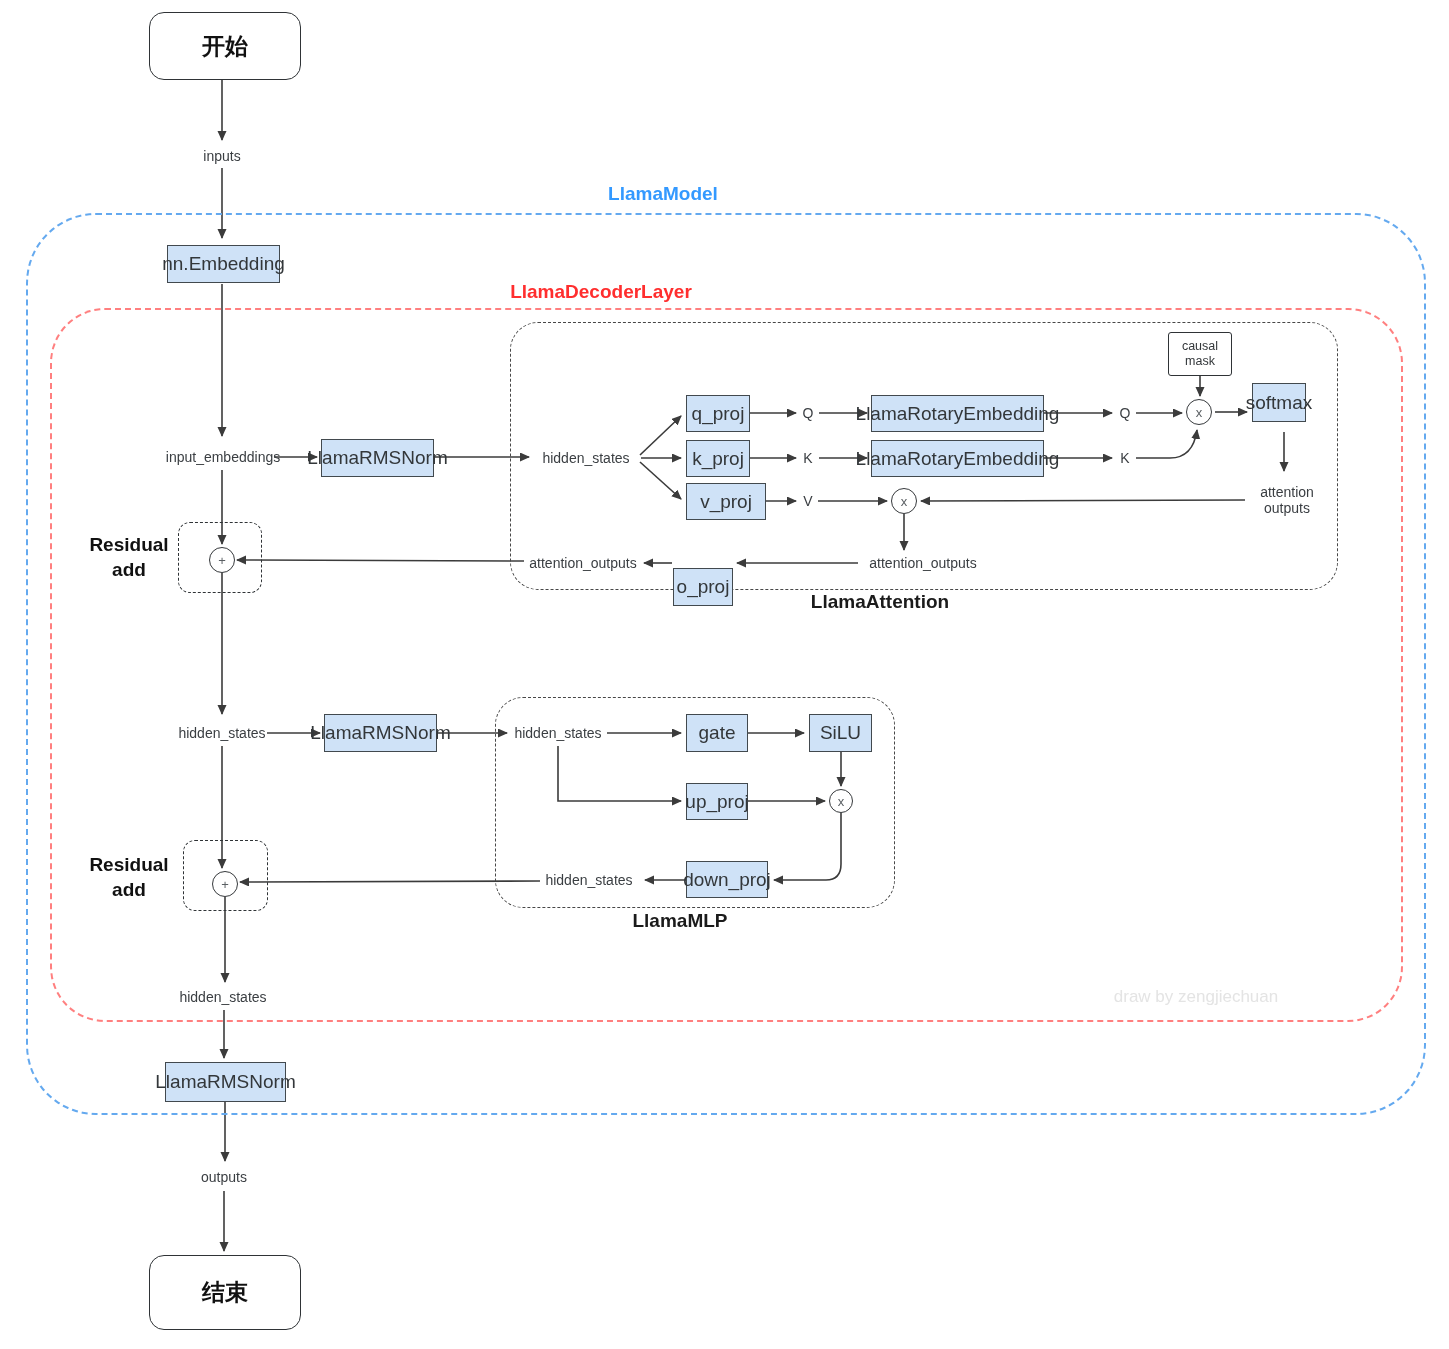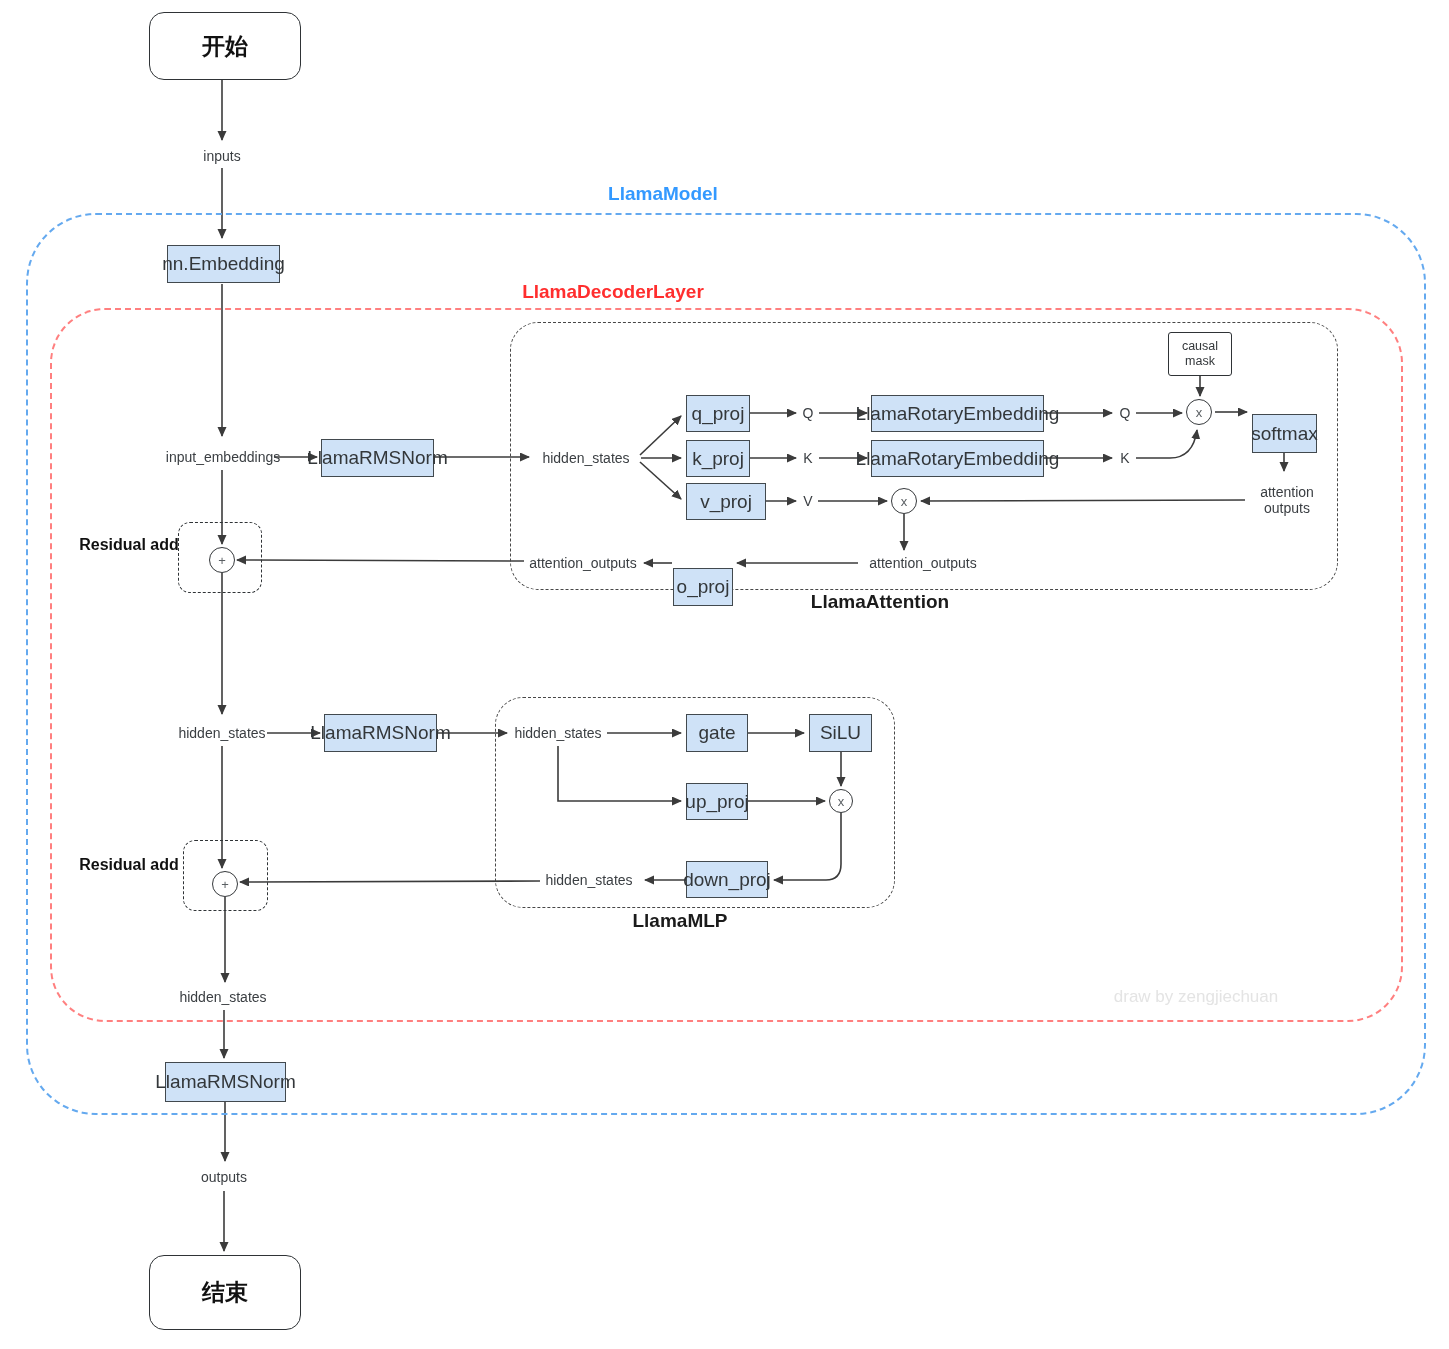--- a/index.html
+++ b/index.html
@@ -34,21 +34,21 @@
   .residual-box{position:absolute;border:1.8px dashed #2f3336;border-radius:12px;box-sizing:border-box;}
   .op-circle{
     position:absolute;display:flex;align-items:center;justify-content:center;
     background:#fff;border:1.5px solid #36393c;border-radius:50%;
     font-size:13px;color:#5a5f63;box-sizing:border-box;
   }
   .lbl{position:absolute;font-size:14px;color:#3a3e42;text-align:center;line-height:16px;}
   .section-label{position:absolute;font-size:19px;font-weight:bold;text-align:center;color:#1b1b1b;}
   .section-label.blue{color:var(--model-blue);}
   .section-label.red{color:var(--decoder-red);}
-  .residual-label{position:absolute;font-size:16px;font-weight:bold;color:#111;text-align:center;line-height:25px;}
+  .residual-label{position:absolute;font-size:19px;font-weight:bold;color:#111;text-align:center;line-height:25px;}
   .causal{
     position:absolute;display:flex;align-items:center;justify-content:center;
     background:#fff;border:1.6px solid #2f3336;border-radius:3px;
     font-size:12.5px;color:#33373a;text-align:center;line-height:15px;box-sizing:border-box;
   }
   .watermark{position:absolute;font-size:17px;color:var(--watermark-gray);text-align:center;}
 </style>
 </head>
 <body>
 
@@ -108,35 +108,35 @@
   </svg>
 
   <div class="frame model" style="left:26px;top:213px;width:1400px;height:902px;"></div>
   <div class="frame decoder" style="left:50px;top:308px;width:1353px;height:714px;"></div>
   <div class="frame black" style="left:510px;top:322px;width:828px;height:268px;"></div>
   <div class="frame black" style="left:495px;top:697px;width:400px;height:211px;"></div>
   <div class="residual-box" style="left:178px;top:522px;width:84px;height:71px;"></div>
   <div class="residual-box" style="left:183px;top:840px;width:85px;height:71px;"></div>
 
   <div class="section-label blue" style="left:563px;top:183px;width:200px;">LlamaModel</div>
-  <div class="section-label red" style="left:488px;top:281px;width:250px;">LlamaDecoderLayer</div>
+  <div class="section-label red" style="left:476px;top:281px;width:250px;">LlamaDecoderLayer</div>
   <div class="section-label" style="left:780px;top:591px;width:200px;">LlamaAttention</div>
   <div class="section-label" style="left:575px;top:910px;width:210px;">LlamaMLP</div>
 
   <div class="terminal" style="left:149px;top:1255px;width:152px;height:75px;">结束</div>
   <div class="terminal" style="left:149px;top:12px;width:152px;height:68px;">开始</div>
 
   <div class="node" style="left:167px;top:245px;width:113px;height:38px;">nn.Embedding</div>
   <div class="node" style="left:321px;top:439px;width:113px;height:38px;">LlamaRMSNorm</div>
   <div class="node" style="left:686px;top:395px;width:64px;height:37px;">q_proj</div>
   <div class="node" style="left:686px;top:440px;width:64px;height:37px;">k_proj</div>
   <div class="node" style="left:686px;top:483px;width:80px;height:37px;">v_proj</div>
   <div class="node" style="left:871px;top:395px;width:173px;height:37px;">LlamaRotaryEmbedding</div>
   <div class="node" style="left:871px;top:440px;width:173px;height:37px;">LlamaRotaryEmbedding</div>
-  <div class="node" style="left:1252px;top:414px;width:65px;height:39px;">softmax</div>
+  <div class="node" style="left:1252px;top:383px;width:54px;height:39px;">softmax</div>
   <div class="node" style="left:673px;top:544px;width:60px;height:38px;margin-top:24px;">o_proj</div>
   <div class="node" style="left:324px;top:714px;width:113px;height:38px;">LlamaRMSNorm</div>
   <div class="node" style="left:686px;top:714px;width:62px;height:38px;">gate</div>
   <div class="node" style="left:809px;top:714px;width:63px;height:38px;">SiLU</div>
   <div class="node" style="left:686px;top:783px;width:62px;height:37px;">up_proj</div>
   <div class="node" style="left:686px;top:861px;width:82px;height:37px;">down_proj</div>
   <div class="node" style="left:165px;top:1062px;width:121px;height:40px;">LlamaRMSNorm</div>
 
   <div class="causal" style="left:1168px;top:332px;width:64px;height:44px;">causal mask</div>
 

